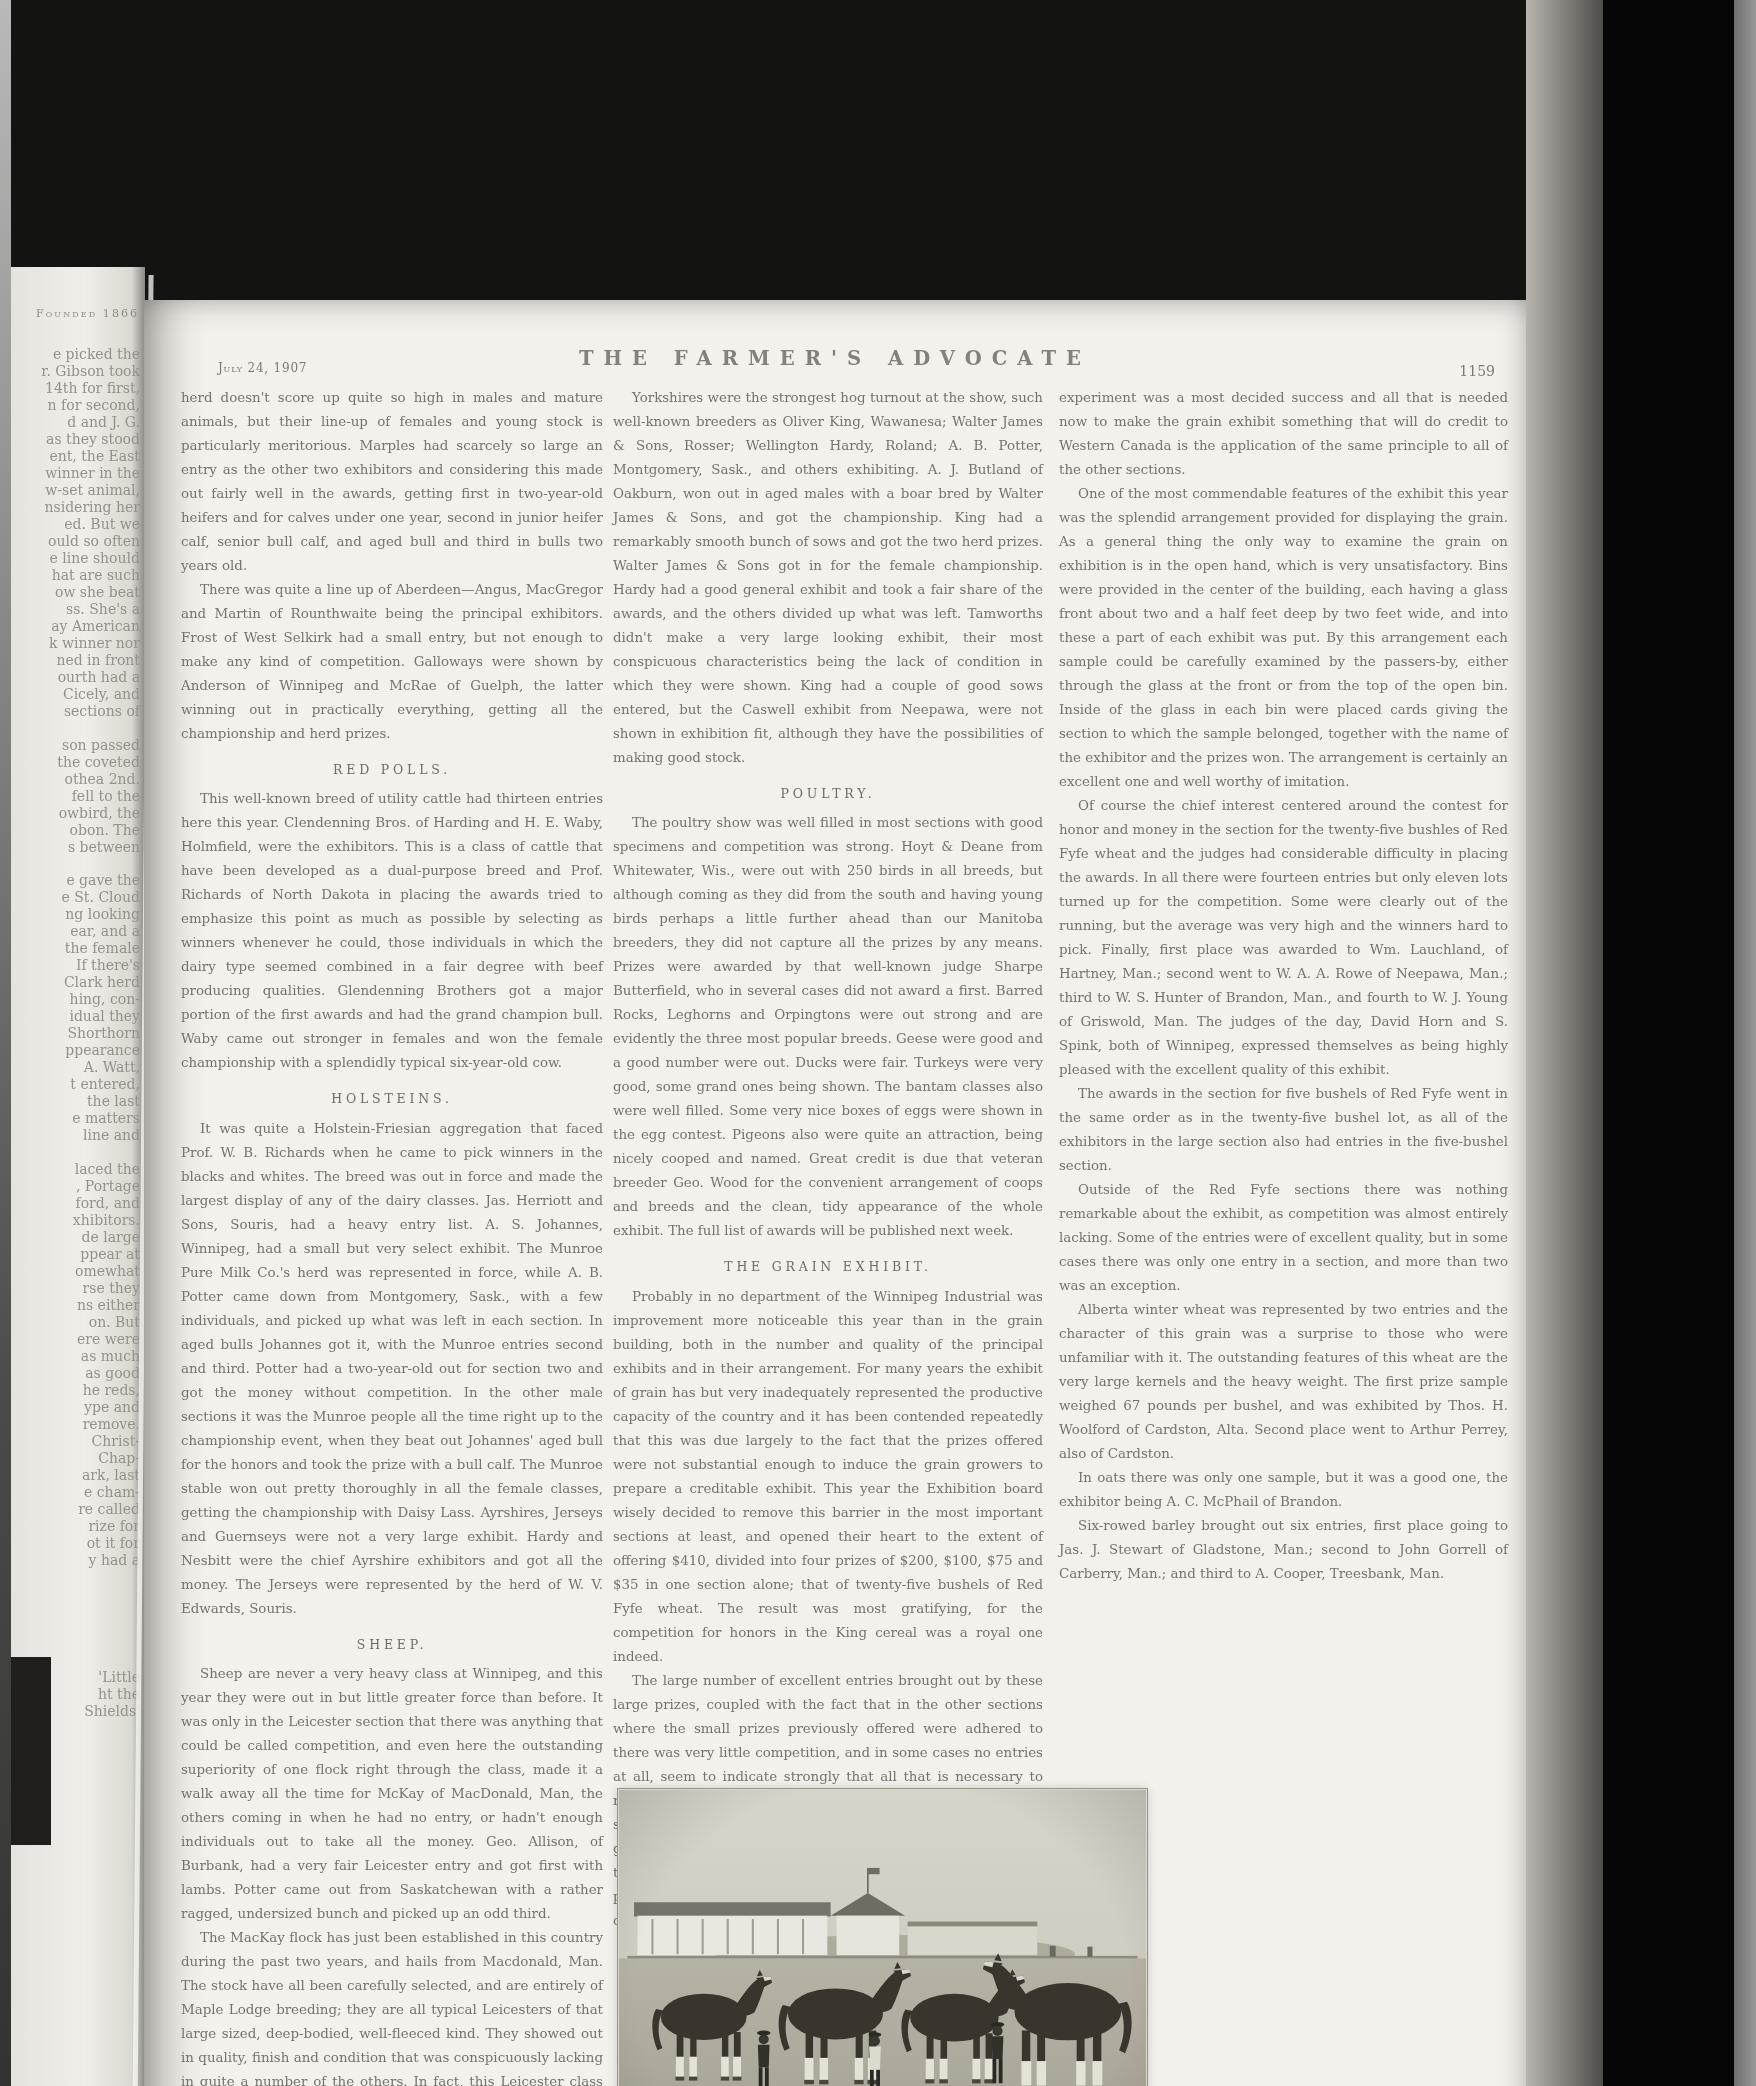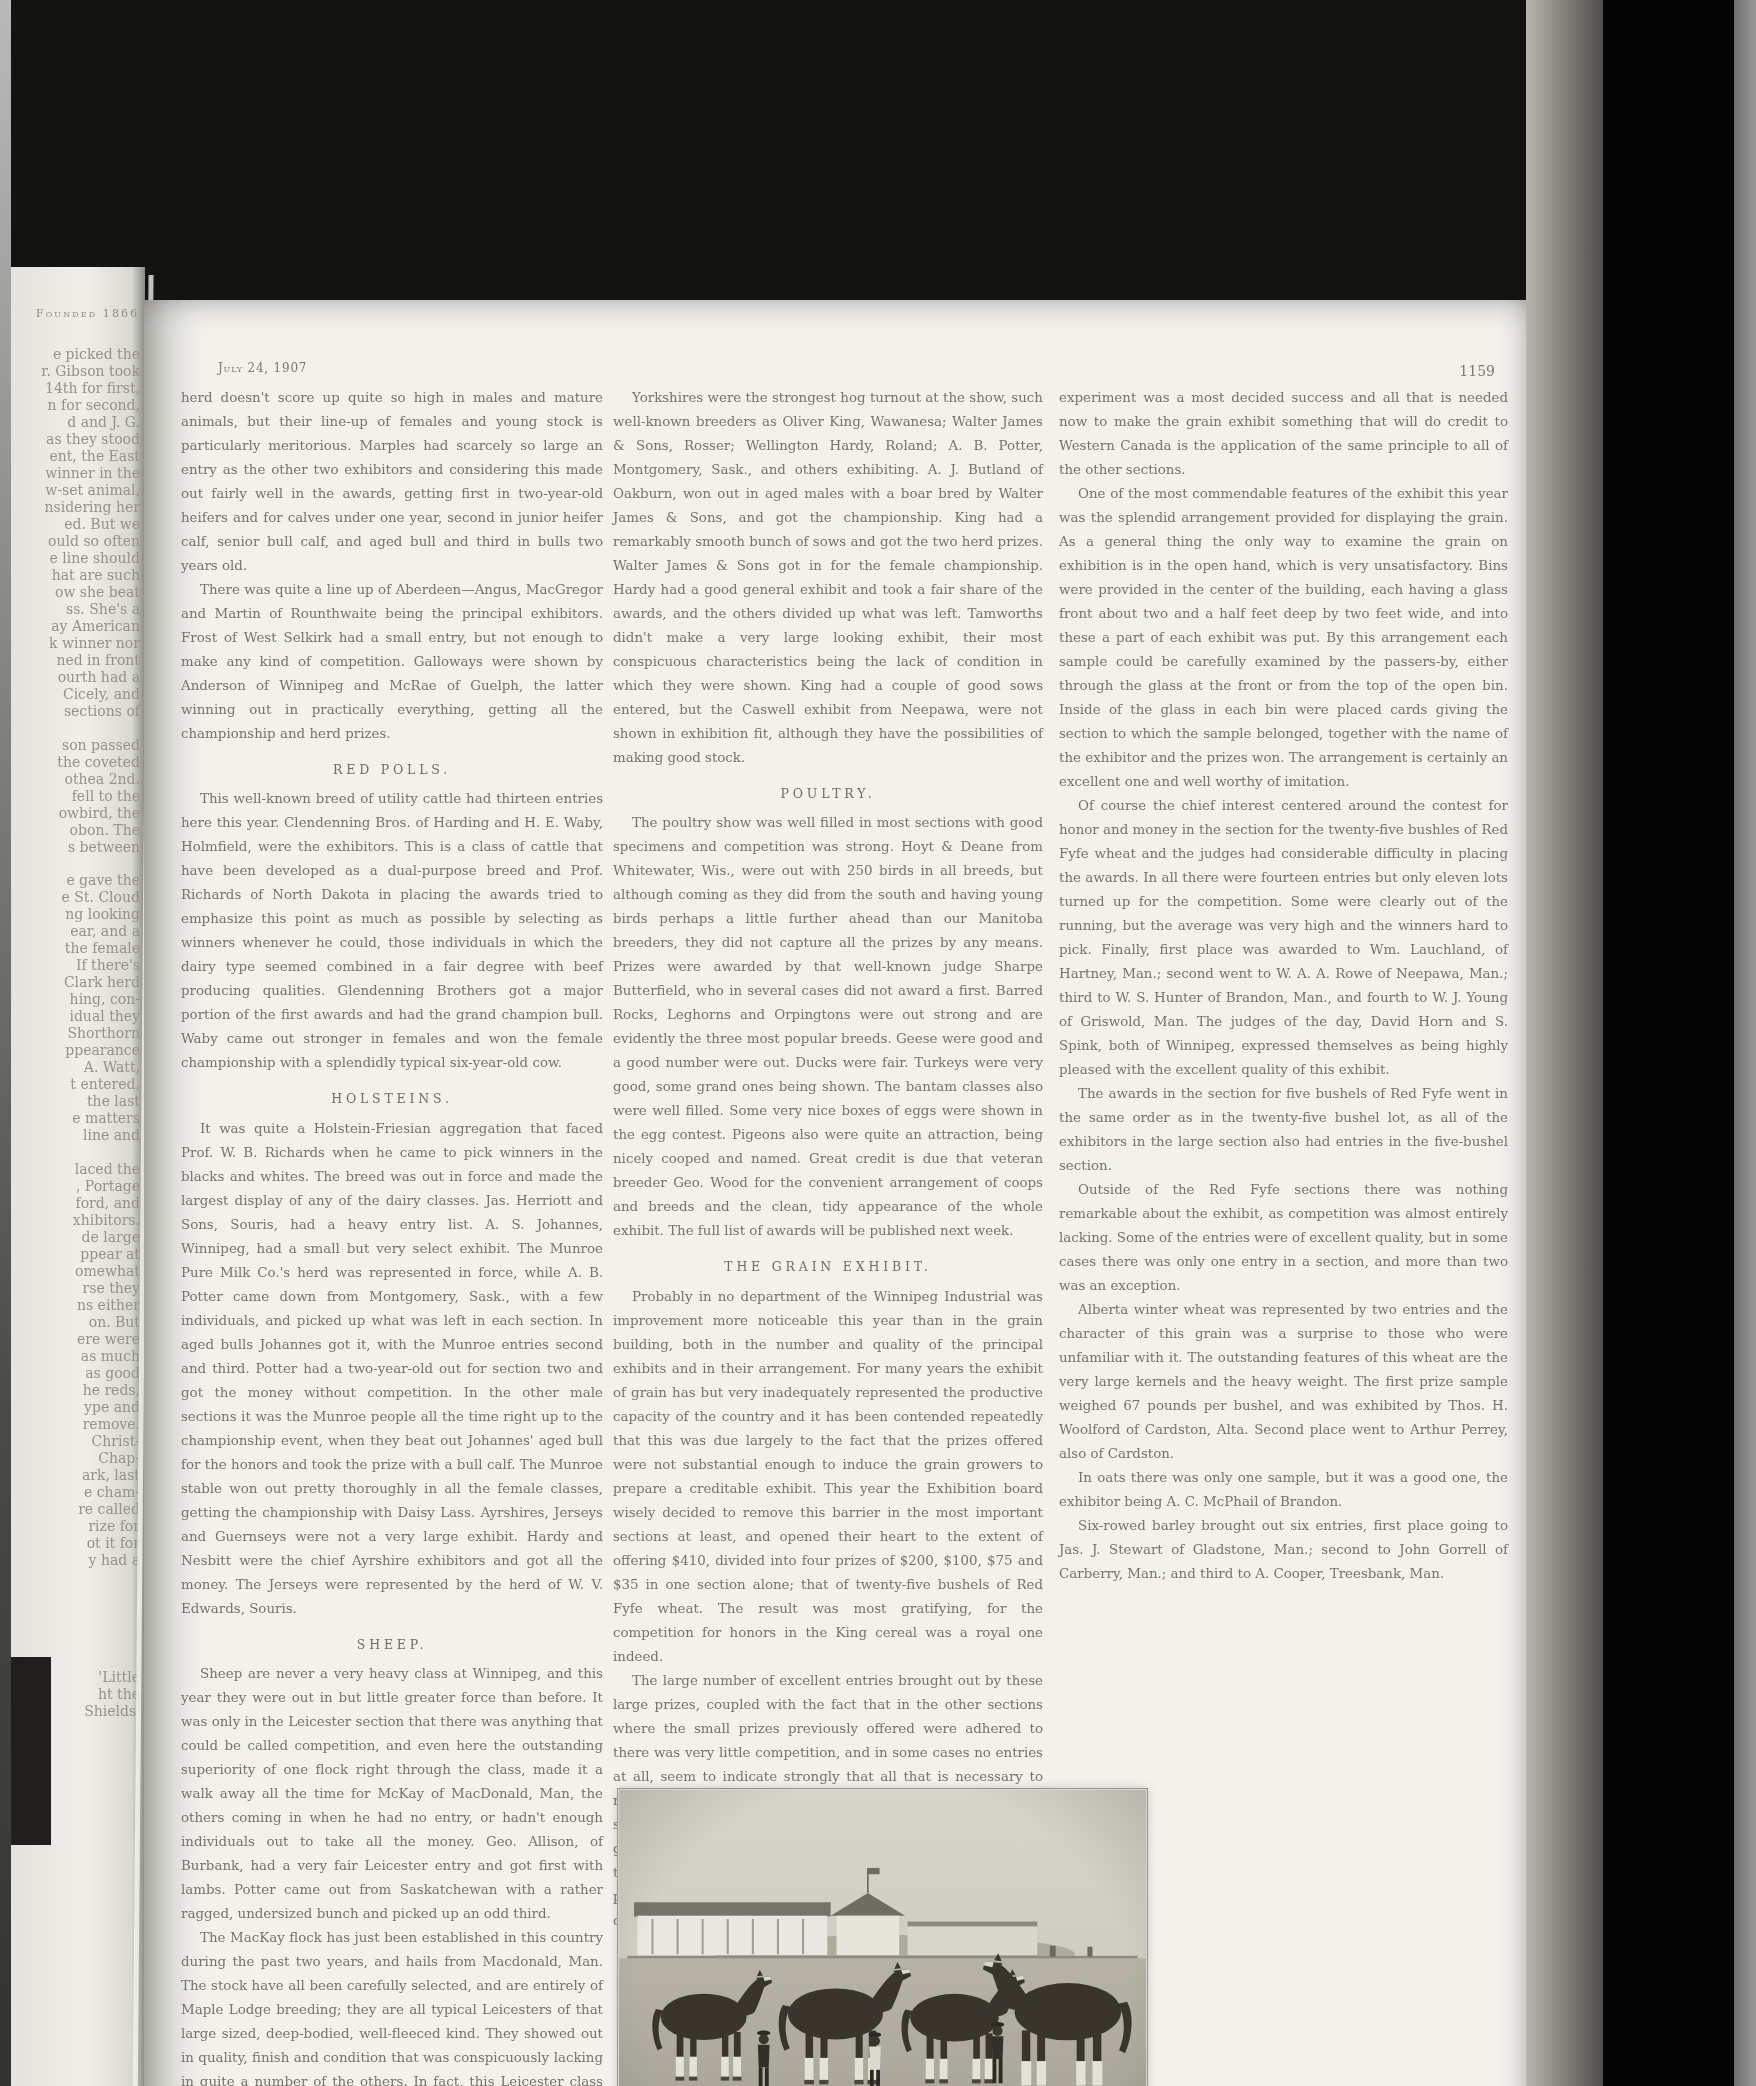--- a/index.html
+++ b/index.html
@@ -140,20 +140,21 @@
         <div class="frag-line">ht the</div>
         <div class="frag-line">Shields'</div>
       </div>
     <div class="left-photo-sliver"></div>
   </div>
 
   <div class="fold"></div>
 
   <div class="page">
     <div class="issue-date">July 24, 1907</div>
+    <div class="masthead">THE FARMER'S ADVOCATE</div>
     <div class="page-num">1159</div>
 
     <div class="col col1">
         <p class="para noindent">herd doesn't score up quite so high in males and mature animals, but their line-up of females and young stock is particularly meritorious.  Marples had scarcely so large an entry as the other two exhibitors and considering this made out fairly well in the awards, getting first in two-year-old heifers and for calves under one year, second in junior heifer calf, senior bull calf, and aged bull and third in bulls two years old.</p>
         <p class="para">There was quite a line up of Aberdeen—Angus, MacGregor and Martin of Rounthwaite being the principal exhibitors.  Frost of West Selkirk had a small entry, but not enough to make any kind of competition.  Galloways were shown by Anderson of Winnipeg and McRae of Guelph, the latter winning out in practically everything, getting all the championship and herd prizes.</p>
         <div class="sec-heading">RED POLLS.</div>
         <p class="para">This well-known breed of utility cattle had thirteen entries here this year.  Clendenning Bros. of Harding and H. E. Waby, Holmfield, were the exhibitors. This is a class of cattle that have been developed as a dual-purpose breed and Prof. Richards of North Dakota in placing the awards tried to emphasize this point as much as possible by selecting as winners whenever he could, those individuals in which the dairy type seemed combined in a fair degree with beef producing qualities.  Glendenning Brothers got a major portion of the first awards and had the grand champion bull.  Waby came out stronger in females and won the female championship with a splendidly typical six-year-old cow.</p>
         <div class="sec-heading">HOLSTEINS.</div>
         <p class="para">It was quite a Holstein-Friesian aggregation that faced Prof. W. B. Richards when he came to pick winners in the blacks and whites.  The breed was out in force and made the largest display of any of the dairy classes.  Jas. Herriott and Sons, Souris, had a heavy entry list.  A. S. Johannes, Winnipeg, had a small but very select exhibit.  The Munroe Pure Milk Co.'s herd was represented in force, while A. B. Potter came down from Montgomery, Sask., with a few individuals, and picked up what was left in each section.  In aged bulls Johannes got it, with the Munroe entries second and third.  Potter had a two-year-old out for section two and got the money without competition.  In the other male sections it was the Munroe people all the time right up to the championship event, when they beat out Johannes' aged bull for the honors and took the prize with a bull calf. The Munroe stable won out pretty thoroughly in all the female classes, getting the championship with Daisy Lass.  Ayrshires, Jerseys and Guernseys were not a very large exhibit.  Hardy and Nesbitt were the chief Ayrshire exhibitors and got all the money. The Jerseys were represented by the herd of W. V. Edwards, Souris.</p>
         <div class="sec-heading">SHEEP.</div>

